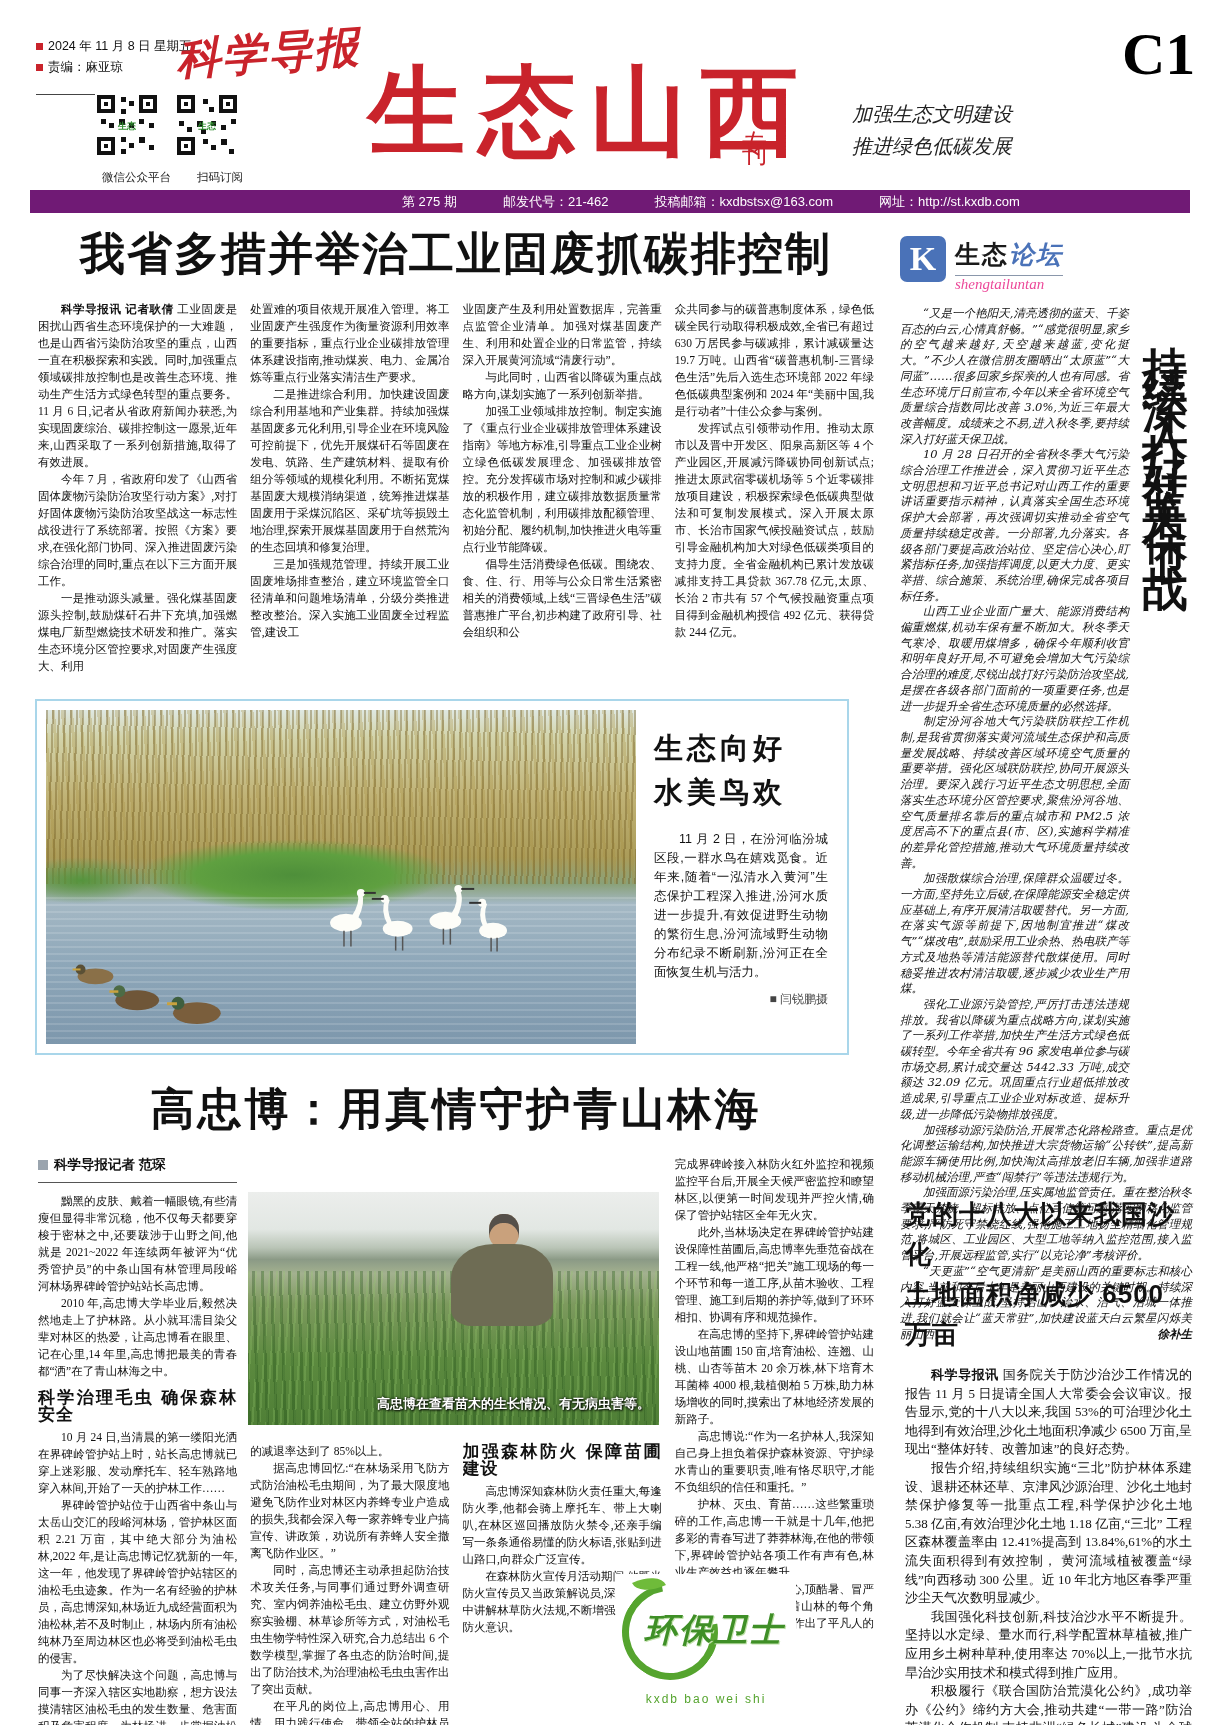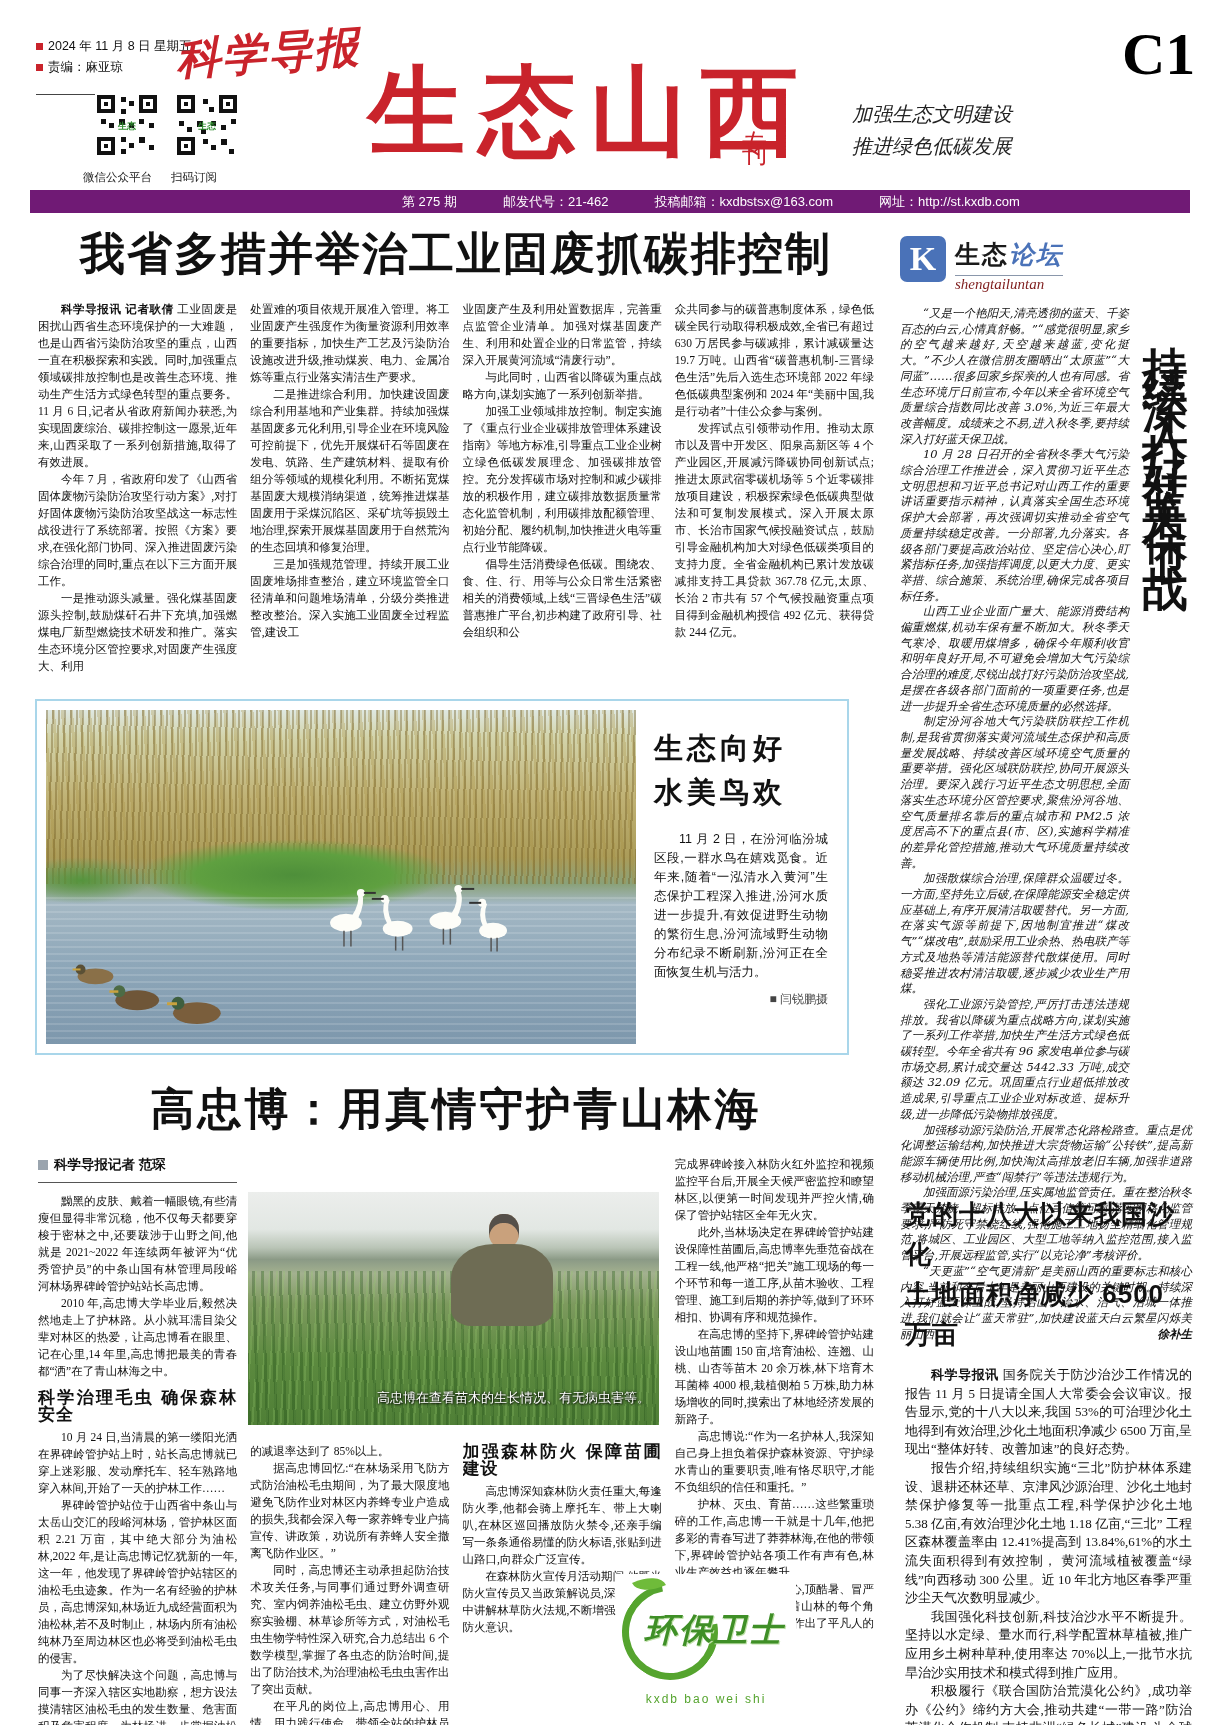--- a/index.html
+++ b/index.html
@@ -6,21 +6,21 @@
   body { background:#e8e8e8; font-family:"Liberation Serif", serif; }
   .page { position:relative; width:1220px; height:1725px; background:#fff; margin:0 auto; overflow:hidden; color:#111; }
 
   
   .hdr-date { position:absolute; left:36px; top:36px; width:120px; font-family:"Liberation Sans",sans-serif; font-size:12.5px; line-height:21px; border-bottom:1px solid #444; padding-bottom:16px; white-space:nowrap; }
   .hdr-date .row { display:flex; align-items:center; gap:5px; }
   .redsq { display:inline-block; width:7px; height:7px; background:#c9232b; flex:0 0 auto; }
   .masthead { position:absolute; left:176px; top:24px; font-size:44px; font-weight:bold; font-style:italic; color:#c9232b; font-family:"Liberation Serif",serif; transform:rotate(-4deg); letter-spacing:2px; }
   .qr { position:absolute; width:64px; height:64px; }
   .qr svg { display:block; }
-  .qr-label { position:absolute; font-family:"Liberation Sans",sans-serif; font-size:11.5px; color:#222; text-align:left; }
+  .qr-label { position:absolute; font-family:"Liberation Sans",sans-serif; font-size:11.5px; color:#222; text-align:right; }
   .main-title { position:absolute; left:368px; top:62px; font-size:97px; line-height:1.05; font-weight:900; color:#c9232b; letter-spacing:14px; font-family:"Liberation Serif",serif; }
   .title-suffix { position:absolute; left:739px; top:110px; writing-mode:vertical-rl; font-size:25px; color:#c9232b; letter-spacing:12px; font-family:"Liberation Sans",sans-serif; }
   .slogan { position:absolute; left:852px; top:98px; font-size:20px; line-height:32px; font-style:italic; font-family:"DejaVu Serif",serif; color:#222; }
   .edition { position:absolute; left:1122px; top:20px; font-size:60px; font-weight:bold; font-family:"Liberation Serif",serif; color:#000; }
 
   .infobar { position:absolute; left:30px; top:190px; width:1160px; height:23px; background:#701a75; color:#fff; font-family:"Liberation Sans",sans-serif; font-size:13px; display:flex; align-items:center; gap:46px; padding-left:372px; }
 
   
   .a1-headline { position:absolute; left:38px; top:224px; width:836px; text-align:center; font-size:45px; font-weight:900; font-family:"Liberation Sans",sans-serif; letter-spacing:2px; }
   .a1-cols { position:absolute; left:38px; top:301px; width:836px; height:394px; display:flex; gap:13px; overflow:hidden; }
@@ -48,21 +48,21 @@
   .p1cap-credit { margin-top:9px; text-align:right; font-size:12px; color:#444; font-family:"Liberation Sans",sans-serif; }
 
   
   .forum { position:absolute; left:900px; top:236px; width:292px; }
   .forum-head { display:flex; gap:9px; }
   .k-box { width:46px; height:46px; background:#4a72b8; border-radius:7px; color:#fff; font-family:"Liberation Serif",serif; font-weight:bold; font-size:34px; display:flex; align-items:center; justify-content:center; }
   .forum-name-wrap { padding-top:2px; }
   .forum-name { font-size:25px; letter-spacing:2px; border-bottom:1px solid #8a97ab; padding-bottom:4px; display:inline-block; }
   .fn-black { font-family:"Liberation Sans",sans-serif; color:#1a1a1a; font-weight:bold; }
   .fn-blue { color:#4a72b8; font-weight:bold; font-style:italic; font-family:"Liberation Serif",serif; }
-  .forum-pinyin { font-style:italic; color:#7f1d1d; font-size:15px; font-family:"Liberation Serif",serif; }
+  .forum-pinyin { font-style:italic; color:#ec4899; font-size:15px; font-family:"Liberation Serif",serif; }
   .forum-body { margin-top:13px; font-size:11.5px; line-height:15.7px; font-style:italic; font-family:"DejaVu Serif",serif; text-align:justify; }
   .forum-body p { text-indent:2em; }
   .vtitle { float:right; writing-mode:vertical-rl; font-size:45px; line-height:54px; font-weight:bold; font-family:"Liberation Serif",serif; letter-spacing:22px; height:778px; margin:4px 0 12px 9px; font-style:normal; white-space:nowrap; }
   .forum-author { float:right; font-weight:bold; }
 
   
   .a3 { position:absolute; left:905px; top:1194px; width:287px; }
   .a3-title { font-size:26px; line-height:40px; font-weight:900; font-family:"Liberation Sans",sans-serif; letter-spacing:1px; }
   .a3-body { margin-top:12px; font-size:13px; line-height:18.6px; text-align:justify; }
   .a3-body p { text-indent:2em; }
@@ -76,21 +76,21 @@
   .pad-photo { padding-top:287px; }
 
   .photo2 { position:absolute; left:248px; top:1192px; width:411px; height:233px; overflow:hidden;
     background:linear-gradient(180deg,#eceeec 0%, #e2e7e3 16%, #b9c4b6 24%, #8b9a86 29%, #a3b18f 35%, #7d9a5e 48%, #5c8a3f 72%, #4f7f36 100%); }
   .p2-seedlings { position:absolute; left:0; bottom:0; width:100%; height:66%;
     background:repeating-linear-gradient(88deg, rgba(25,70,18,.30) 0 3px, rgba(0,0,0,0) 3px 9px),
                repeating-linear-gradient(94deg, rgba(150,200,110,.25) 0 2px, rgba(0,0,0,0) 2px 7px); }
   .p2-man { position:absolute; right:96px; top:22px; width:120px; height:120px; }
   .p2-head { position:absolute; right:44px; top:0; width:30px; height:34px; background:#c9a17c; border-radius:46% 46% 42% 42%; box-shadow:inset 0 9px 0 #55504a; }
   .p2-torso { position:absolute; right:10px; top:30px; width:102px; height:82px; background:#6e6c54; border-radius:42% 38% 20% 20%; }
-  .p2cap { position:absolute; right:9px; bottom:18px; color:#fff; font-size:13px; font-weight:normal; font-family:"Liberation Sans",sans-serif; text-shadow:0 0 3px rgba(0,0,0,.9), 1px 1px 2px rgba(0,0,0,.9);margin-left:12px; }
+  .p2cap { position:absolute; right:9px; bottom:12px; color:#fff; font-size:13px; font-weight:bold; font-family:"Liberation Sans",sans-serif; text-shadow:0 0 3px rgba(0,0,0,.9), 1px 1px 2px rgba(0,0,0,.9);margin-left:12px; }
 
   .huanbao { position:absolute; left:616px; top:1574px; width:180px; height:140px; background:#fff; }
   .hb-ring { position:absolute; left:6px; top:10px; width:96px; height:96px; border:7px solid #55a42e; border-radius:50%; border-top-color:transparent; transform:rotate(35deg); }
   .hb-leaf { position:absolute; left:18px; top:2px; width:30px; height:16px; background:#6fbb3a; border-radius:0 100% 0 100%; transform:rotate(-25deg); }
   .hb-text { position:absolute; left:28px; top:34px; font-size:33px; font-weight:900; color:#3f8f27; font-family:"Liberation Serif",serif; font-style:italic; letter-spacing:2px; white-space:nowrap; text-shadow:1px 1px 0 #bfe0a8; }
   .hb-pinyin { position:absolute; left:0; bottom:8px; width:100%; text-align:center; color:#55a42e; font-size:12px; letter-spacing:2px; font-family:"Liberation Sans",sans-serif; }
 </style>
 </head>
 <body>
 
@@ -199,21 +199,21 @@
   </div>
 
   <div class="a1-headline">我省多措并举治工业固废抓碳排控制</div>
   <div class="a1-cols">
     <div class="ncol">
       <p><b class="lead">科学导报讯 记者耿倩</b><span> 工业固废是困扰山西省生态环境保护的一大难题，也是山西省污染防治攻坚的重点，山西一直在积极探索和实践。同时,加强重点领域碳排放控制也是改善生态环境、推动生产生活方式绿色转型的重点要务。11 月 6 日,记者从省政府新闻办获悉,为实现固废综治、碳排控制这一愿景,近年来,山西采取了一系列创新措施,取得了有效进展。</span></p>
       <p>今年 7 月，省政府印发了《山西省固体废物污染防治攻坚行动方案》,对打好固体废物污染防治攻坚战这一标志性战役进行了系统部署。按照《方案》要求,在强化部门协同、深入推进固废污染综合治理的同时,重点在以下三方面开展工作。</p>
       <p>一是推动源头减量。强化煤基固废源头控制,鼓励煤矸石井下充填,加强燃煤电厂新型燃烧技术研发和推广。落实生态环境分区管控要求,对固废产生强度大、利用</p>
     </div>
     <div class="ncol">
-      <p style="text-indent:0">处置难的项目依规开展准入管理。将工业固废产生强度作为衡量资源利用效率的重要指标，加快生产工艺及污染防治设施改进升级,推动煤炭、电力、金属冶炼等重点行业落实清洁生产要求。</p>
+      <p style="text-indent:0">处置难的项目依规开展准入管理。将工业固废产生强度作为衡量资源利用效率的重要指标，重点行业企业碳排放管理体系建设指南,推动煤炭、电力、金属冶炼等重点行业落实清洁生产要求。</p>
       <p>二是推进综合利用。加快建设固废综合利用基地和产业集群。持续加强煤基固废多元化利用,引导企业在环境风险可控前提下，优先开展煤矸石等固废在发电、筑路、生产建筑材料、提取有价组分等领域的规模化利用。不断拓宽煤基固废大规模消纳渠道，统筹推进煤基固废用于采煤沉陷区、采矿坑等损毁土地治理,探索开展煤基固废用于自然荒沟的生态回填和修复治理。</p>
       <p>三是加强规范管理。持续开展工业固废堆场排查整治，建立环境监管全口径清单和问题堆场清单，分级分类推进整改整治。深入实施工业固废全过程监管,建设工</p>
     </div>
     <div class="ncol">
       <p style="text-indent:0">业固废产生及利用处置数据库，完善重点监管企业清单。加强对煤基固废产生、利用和处置企业的日常监管，持续深入开展黄河流域“清废行动”。</p>
       <p>与此同时，山西省以降碳为重点战略方向,谋划实施了一系列创新举措。</p>
       <p>加强工业领域排放控制。制定实施了《重点行业企业碳排放管理体系建设指南》等地方标准,引导重点工业企业树立绿色低碳发展理念、加强碳排放管控。充分发挥碳市场对控制和减少碳排放的积极作用，建立碳排放数据质量常态化监管机制，利用碳排放配额管理、初始分配、履约机制,加快推进火电等重点行业节能降碳。</p>
       <p>倡导生活消费绿色低碳。围绕农、食、住、行、用等与公众日常生活紧密相关的消费领域,上线“三晋绿色生活”碳普惠推广平台,初步构建了政府引导、社会组织和公</p>
     </div>
     <div class="ncol">

